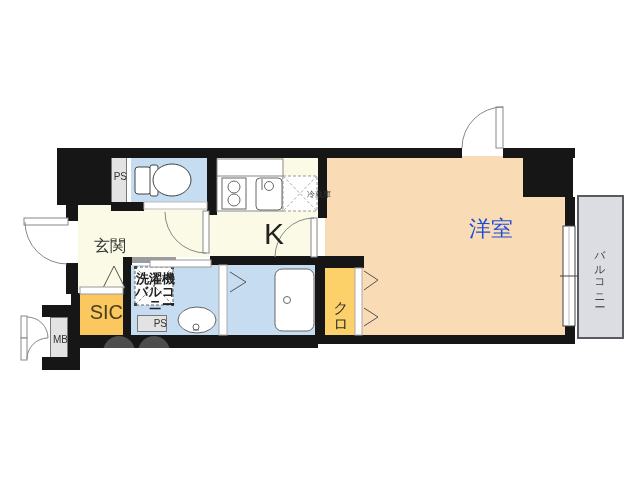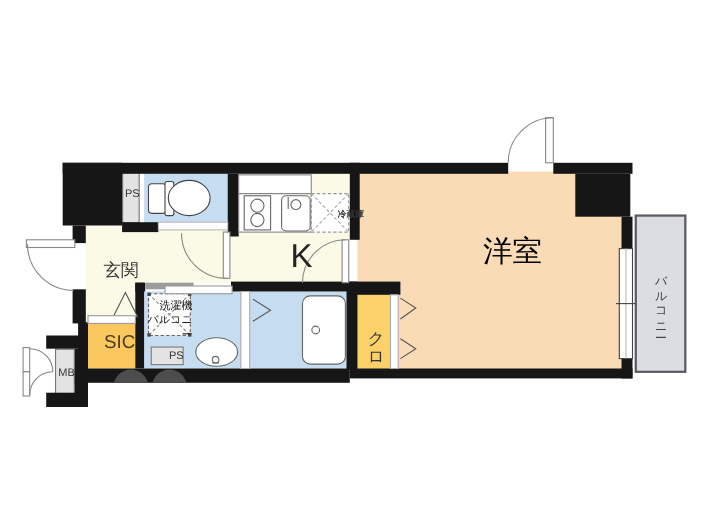--- a/index.html
+++ b/index.html
@@ -157,30 +157,30 @@
       <path d="M 48 338 A 21 21 0 0 0 27 359" fill="none" stroke="#888"></path>
     </g>
 
     <g>
       <rect x="563" y="226" width="12" height="100" fill="#fff" stroke="#444"></rect>
       <line x1="569" y1="226" x2="569" y2="326" stroke="#bbb"></line>
       <line x1="560" y1="276" x2="578" y2="276" stroke="#444"></line>
     </g>
   </svg>
 
-  <div class="lbl" style="left:393px;top:214px;width:100px;font-size:27px;line-height:29px;color:#000000;">
+  <div class="lbl" style="left:413px;top:214px;width:100px;font-size:22px;line-height:29px;color:#1d4ed8;">
     <div>洋室</div>
   </div>
   <div class="lbl" style="left:248px;top:217px;width:36px;font-size:30px;color:#222;">K</div>
   <div class="lbl" style="left:80px;top:236px;width:46px;font-size:16px;color:#333;">玄関</div>
-  <div class="lbl" style="left:80px;top:301px;width:43px;font-size:17px;color:#4a3d20;">SIC</div>
+  <div class="lbl" style="left:80px;top:301px;width:43px;font-size:20px;color:#4a3d20;">SIC</div>
   <div class="lbl vert" style="left:331px;top:272px;height:58px;font-size:15px;letter-spacing:3px;color:#333;">クロ</div>
   <div class="lbl vert" style="left:592px;top:241px;height:62px;font-size:11px;letter-spacing:2px;color:#444;">バルコニー</div>
   <div class="lbl" style="left:50px;top:334px;width:18px;font-size:10px;color:#333;">MB</div>
   <div class="lbl" style="left:111px;top:171px;width:16px;font-size:10px;color:#333;">PS</div>
   <div class="lbl" style="left:137px;top:318px;width:30px;font-size:10px;color:#333;">PS</div>
-  <div class="lbl" style="left:133px;top:272px;width:42px;font-size:10px;line-height:13px;color:#222;">
+  <div class="lbl" style="left:133px;top:272px;width:42px;font-size:13px;line-height:13px;color:#222;font-weight:bold;">
     <div>洗濯機</div>
     <div>バルコニー</div>
   </div>
-  <div class="lbl" style="left:283px;top:189px;width:48px;font-size:8px;color:#333;font-weight:bold;">冷蔵庫</div>
+  <div class="lbl" style="left:283px;top:189px;width:48px;font-size:8px;color:#333;">冷蔵庫</div>
 
 </div>
 
 </body></html>

